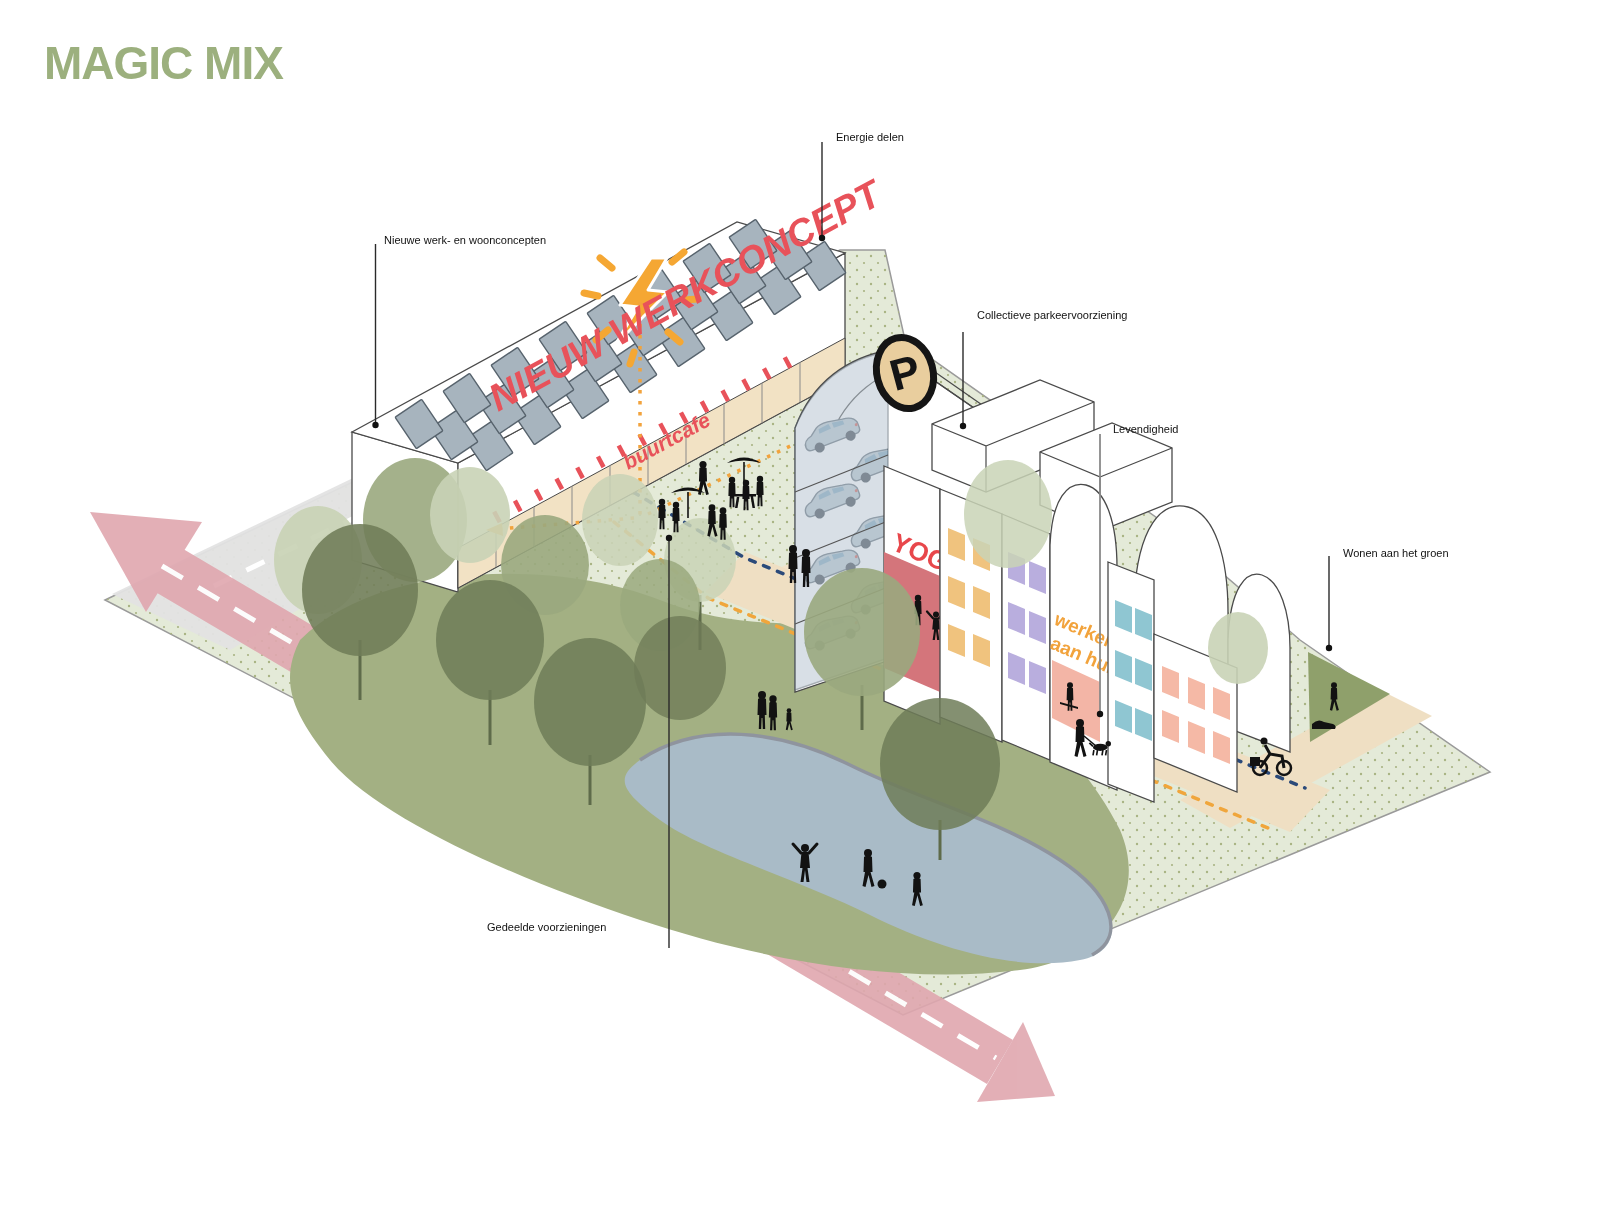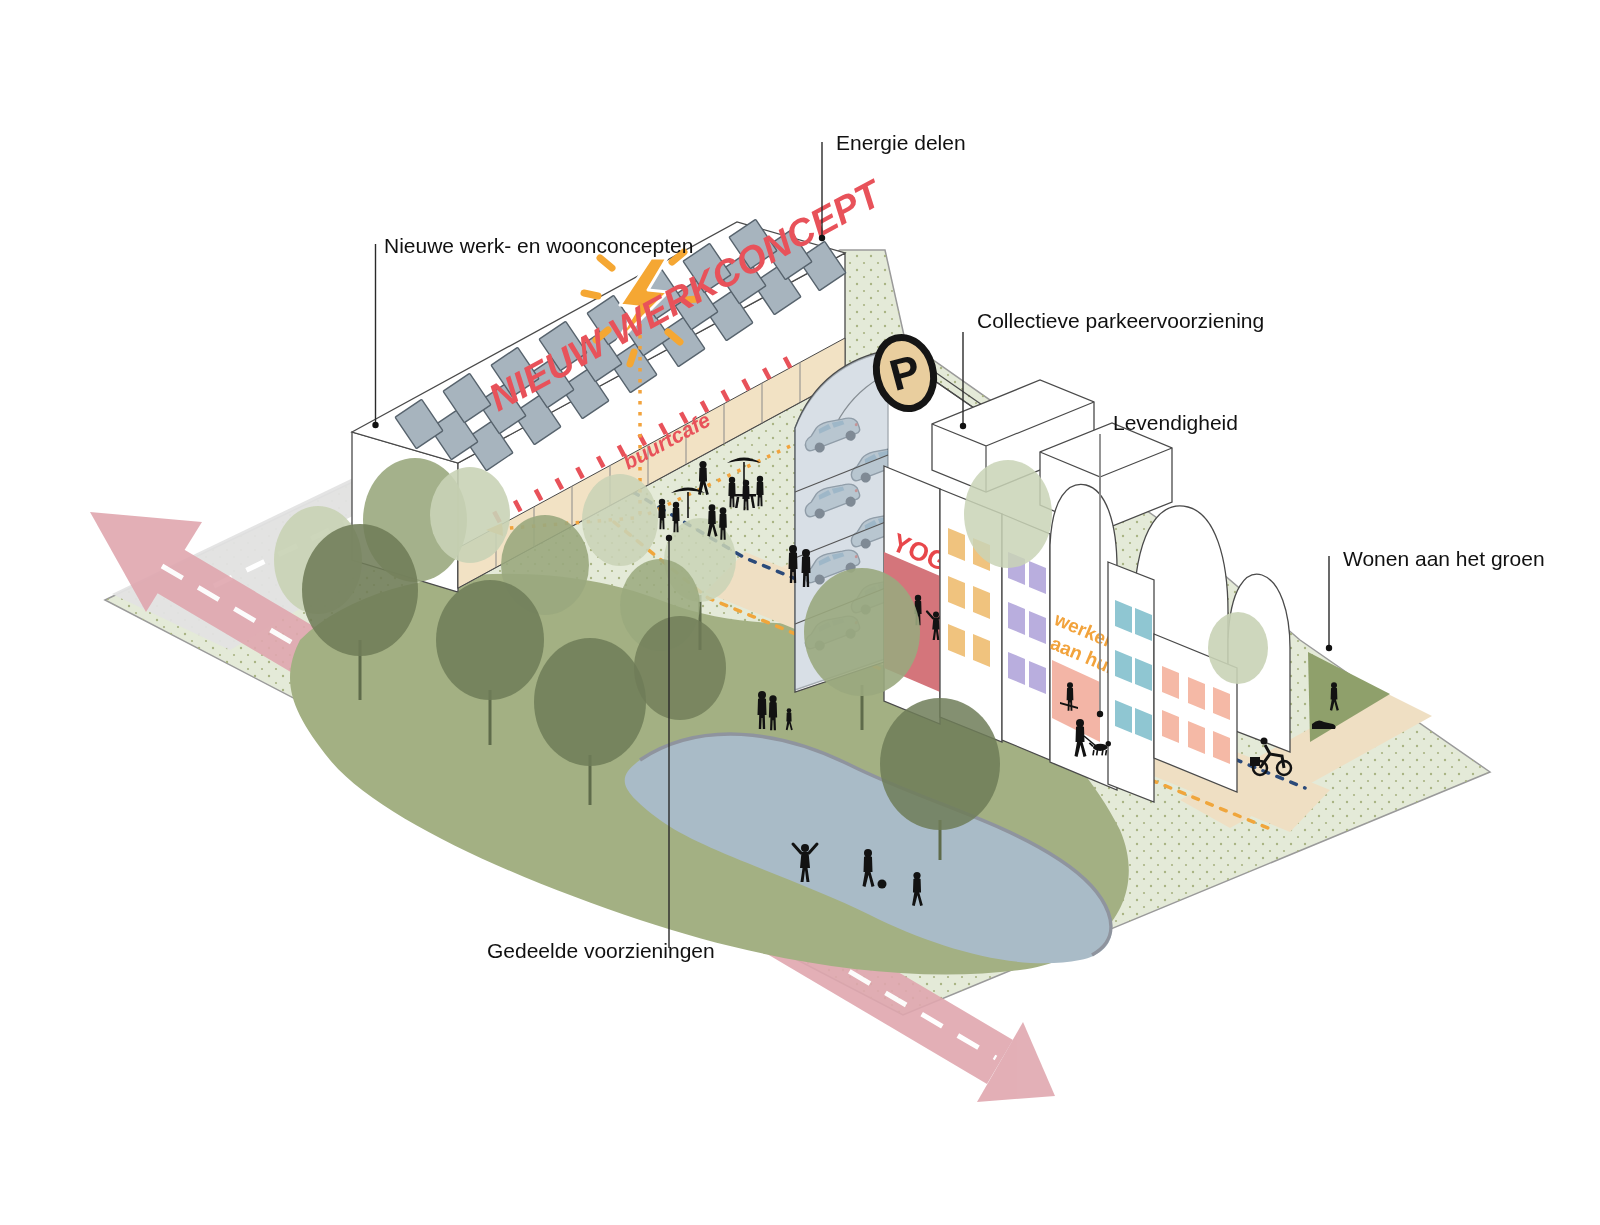--- a/index.html
+++ b/index.html
@@ -1,21 +1,21 @@
 <!DOCTYPE html>
 <html><head>
 <meta charset="utf-8">
 <style>
   html,body{margin:0;padding:0;background:#fff;}
   #stage{position:relative;width:1600px;height:1225px;background:#ffffff;overflow:hidden;
          font-family:"Liberation Sans",sans-serif;}
   #stage svg{position:absolute;left:0;top:0;}
   .page-title{position:absolute;left:44px;top:36px;font-size:46px;font-weight:bold;
               letter-spacing:-1px;color:#9CB07E;}
-  .lbl{position:absolute;font-size:21px;color:#111;white-space:nowrap;}
+  .lbl{position:absolute;font-size:11px;color:#111;white-space:nowrap;}
   .svgtxt{font-family:"Liberation Sans",sans-serif;}
   .sign-red{fill:#E8525A;font-weight:bold;font-style:italic;}
   .sign-org{fill:#F2A33C;font-weight:bold;}
   .win-o{fill:#F0C37E;} .win-p{fill:#B9AEDE;} .win-t{fill:#8FC6D2;} .win-s{fill:#F5B9A6;}
   .bld{fill:#ffffff;stroke:#4a4a4a;stroke-width:1.3;}
   .edge{stroke:#4a4a4a;stroke-width:1.2;fill:none;}
   .leader{stroke:#2a2a2a;stroke-width:1.4;}
   .person{fill:#121212;}
 </style>
 </head>
@@ -345,20 +345,21 @@
         <circle cx="963" cy="426" r="3.2" fill="#111"></circle>
   <line x1="1100" y1="434" x2="1100" y2="712" stroke="#8a8a8a" stroke-width="1.8"></line>
         <circle cx="1100" cy="714" r="3.2" fill="#111"></circle>
   <line class="leader" x1="1329" y1="556" x2="1329" y2="646"></line>
         <circle cx="1329" cy="648" r="3.2" fill="#111"></circle>
   <line class="leader" x1="669" y1="540" x2="669" y2="948"></line>
         <circle cx="669" cy="538" r="3.2" fill="#111"></circle>
 </g>
 </svg>
 
+<div class="page-title">MAGIC MIX</div>
 <div class="lbl" style="left:836px;top:131px;">Energie delen</div>
 <div class="lbl" style="left:384px;top:234px;">Nieuwe werk- en woonconcepten</div>
 <div class="lbl" style="left:977px;top:309px;">Collectieve parkeervoorziening</div>
-<div class="lbl" style="left:1113px;top:411px;">Levendigheid</div>
+<div class="lbl" style="left:1113px;top:423px;">Levendigheid</div>
 <div class="lbl" style="left:1343px;top:527px;margin-top:20px;">Wonen aan het groen</div>
-<div class="lbl" style="left:487px;top:921px;margin-top:18px;">Gedeelde voorzieningen</div>
+<div class="lbl" style="left:487px;top:921px;">Gedeelde voorzieningen</div>
 
 </div>
 
 </body></html>

